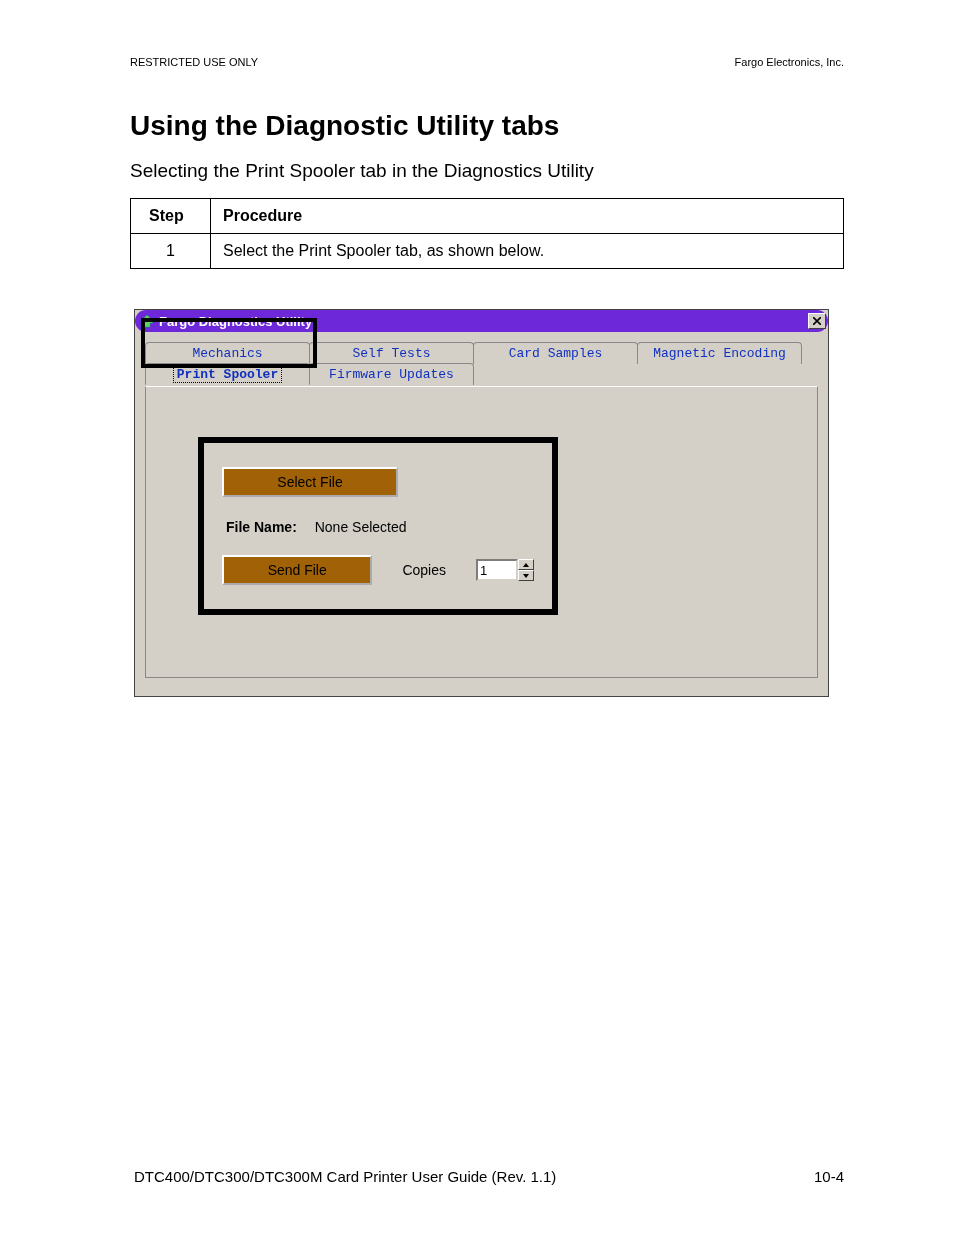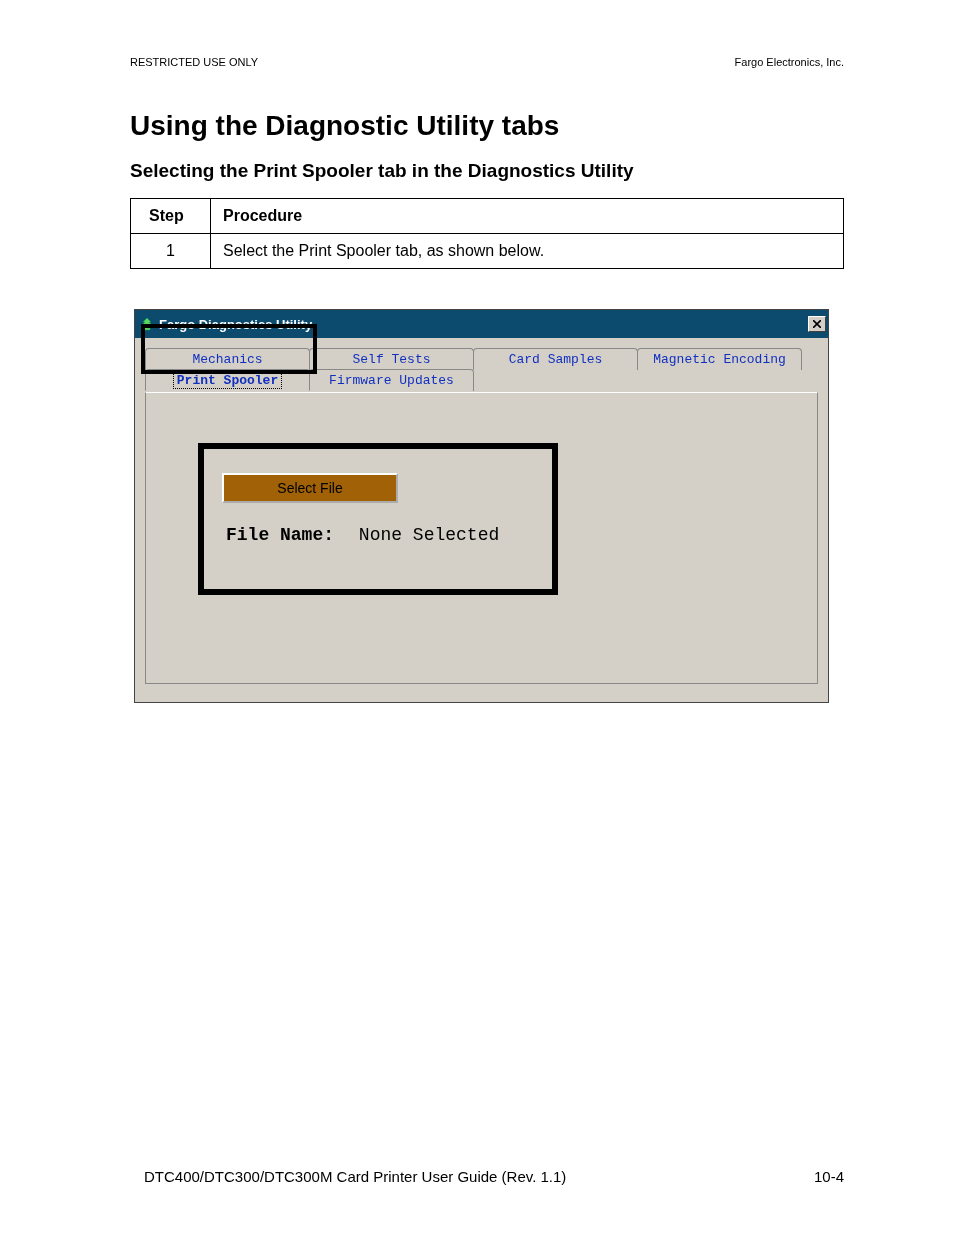--- a/index.html
+++ b/index.html
@@ -22,21 +22,21 @@
     font-size: 11px;
     margin-bottom: 42px;
   }
   h1 {
     font-size: 28px;
     font-weight: bold;
     margin: 0 0 18px 0;
   }
   h2 {
     font-size: 19px;
-    font-weight: bold;
+    font-weight: normal;
     margin: 0 0 16px 0;
   }
   table.proc {
     border-collapse: collapse;
     width: 100%;
     margin-bottom: 40px;
   }
   table.proc th, table.proc td {
     border: 1.5px solid #000;
     padding: 8px 12px;
@@ -50,28 +50,29 @@
 
   
   .win {
     width: 695px;
     border: 1px solid #444;
     background: #d4d0c8;
     font-family: Tahoma, Arial, sans-serif;
     margin-left: 4px;
   }
   .titlebar {
-    background: #0c4a6e;
+    background: #6d28d9;
     color: #fff;
     display: flex;
     align-items: center;
-    height: 28px;
+    height: 22px;
     padding: 0 2px 0 4px;
     font-size: 13px;
     font-weight: bold;
+    border-radius: 11px;
   }
   .titlebar .ticon {
     width: 16px; height: 16px; margin-right: 4px;
     display: inline-flex; align-items: center; justify-content: center;
   }
   .titlebar .spacer { flex: 1; }
   .closebtn {
     width: 18px; height: 16px;
     background: #d4d0c8;
     border: 1px solid #fff;
@@ -161,41 +162,41 @@
   .btn3d {
     background: #a16207;
     border: 2px outset #fff;
     font-size: 14px;
     height: 30px;
     display: inline-flex; align-items: center; justify-content: center;
     cursor: default;
   }
   .row { display:flex; align-items:center; }
   .sf-btn { width: 176px; }
-  .fn-row { margin: 22px 0 20px 4px; font-size: 18px; font-family: Liberation Mono, monospace; }
+  .fn-row { margin: 22px 0 20px 4px; font-size: 14px; }
   .fn-row b { font-weight: bold; margin-right: 14px; }
   .copies-row { display:flex; align-items:center; gap: 30px; }
   .copies-label { font-size: 14px; }
   .spinner {
     display:flex; align-items:stretch; height:22px;
   }
   .spinner input {
     width: 42px; border: 2px inset #d4d0c8; background:#fff;
     font-size: 13px; padding: 0 2px;
   }
   .spinbtns { display:flex; flex-direction:column; }
   .spinbtns div {
     width: 16px; height: 11px; background:#d4d0c8;
     border:1px solid #fff; border-right-color:#404040; border-bottom-color:#404040;
     display:flex;align-items:center;justify-content:center;
   }
 
   .footer-row {
     position: absolute;
-    bottom: 50px; left: 144px; right: 110px;
+    bottom: 50px; left: 134px; right: 110px;
     display: flex; justify-content: space-between;
     font-size: 15px;
   }
 </style>
 </head>
 <body>
 
 <div class="page">
   <div class="header-row">
     <span>RESTRICTED USE ONLY</span>
@@ -255,20 +256,39 @@
 
         <div class="tab-panel">
           <div class="inner-frame">
             <div class="row">
               <div class="btn3d sf-btn">Select File</div>
             </div>
             <div class="fn-row">
               <b>File Name:</b>
               <span>None Selected</span>
             </div>
+            <div class="copies-row">
+              <div class="btn3d sf-btn">Send File</div>
+              <span class="copies-label">Copies</span>
+              <div class="spinner">
+                <input value="1" style="">
+                <div class="spinbtns">
+                  <div>
+                      <svg width="6" height="4">
+                        <path d="M3 0 L6 4 L0 4 Z" fill="#000"></path>
+                      </svg>
+                    </div>
+                  <div>
+                      <svg width="6" height="4">
+                        <path d="M0 0 L6 0 L3 4 Z" fill="#000"></path>
+                      </svg>
+                    </div>
+                </div>
+              </div>
+            </div>
           </div>
         </div>
       </div>
     </div>
   </div>
 
   <div class="footer-row">
     <span>DTC400/DTC300/DTC300M Card Printer User Guide (Rev. 1.1)</span>
     <span>10-4</span>
   </div>

